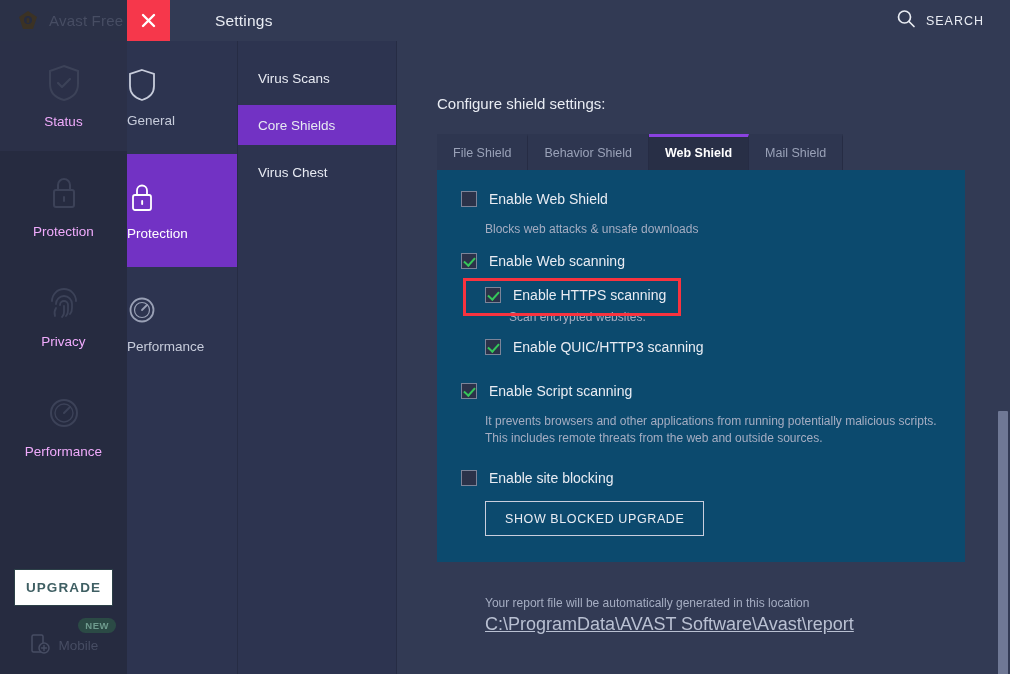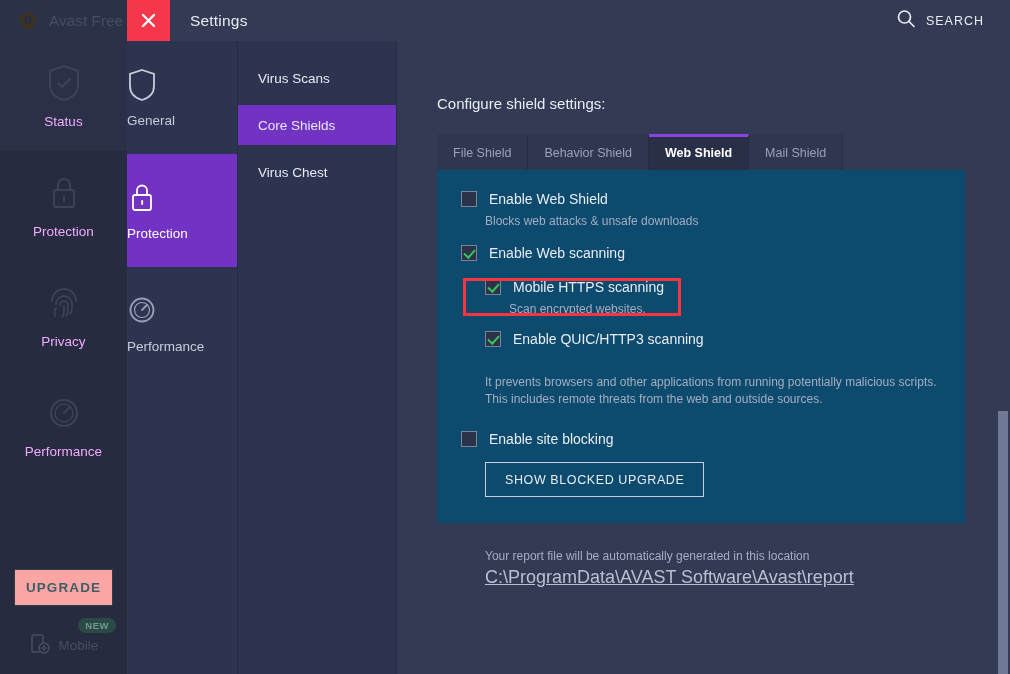--- a/index.html
+++ b/index.html
@@ -44,21 +44,21 @@
     align-items: center; justify-content: center; gap: 12px;
     color: #f0abfc;
     font-size: 13.5px;
   }
   .bg-nav-item.active { background: #2b3048; }
   .bg-nav-item svg { display: block; }
   .bg-spacer { flex: 1 1 auto; }
   .upgrade-btn {
     margin: 0 14px 10px 14px; height: 37px;
     border: 1px solid #2c4048;
-    background: #fca5a5;
+    background: #ffffff;
     color: #3f5f63;
     display: flex; align-items: center; justify-content: center;
     font-size: 13.5px; letter-spacing: 1.1px; font-weight: bold;
   }
   .mobile-wrap {
     position: relative;
     height: 58px;
     display: flex; align-items: center; justify-content: center; gap: 8px;
     color: #474d63; font-size: 13.5px; text-align: center;
   }
@@ -82,21 +82,21 @@
   .close-btn {
     width: 43px; height: 41px;
     background: #f6374b;
     display: flex; align-items: center; justify-content: center;
     color: #fff;
     flex: 0 0 auto;
     cursor: pointer;
   }
   .close-btn svg { display: block; }
   .win-title {
-    font-size: 15.5px; color: #e9ecf3; padding-left: 20px;
+    font-size: 15.5px; color: #e9ecf3; padding-left: 45px;
     letter-spacing: .2px;
   }
   .search-area {
     margin-left: auto; margin-right: 26px;
     display: flex; align-items: center; gap: 10px;
     color: #e9ecf3;
     cursor: pointer;
   }
   .search-label { font-size: 12.5px; letter-spacing: 1px; }
 
@@ -169,21 +169,21 @@
   }
 
   .opt { margin-bottom: 4px; }
   .opt-row { display: flex; align-items: flex-start; gap: 12px; }
   .opt-label {
     font-size: 14px; color: #e9ecf3; line-height: 18px;
     padding-top: 0px;
   }
   .opt-desc {
     font-size: 12px; color: #a5adc2; line-height: 17px;
-    margin-top: 5px;
+    margin-top: 13px;
   }
   .indent1 { margin-left: 24px; }
 
   .cb {
     width: 16px; height: 16px; flex: 0 0 auto;
     border: 1px solid #7c8499;
     background: #2b3249;
     position: relative;
     margin-top: 1px;
     cursor: pointer;
@@ -411,33 +411,37 @@
           <div class="opt" style="margin-bottom:10px;">
             <div class="opt-row">
               <span class="cb checked"></span>
               <span class="opt-label">Enable Web scanning</span>
             </div>
           </div>
 
           <div class="opt" style="margin-left:24px; margin-bottom:12px;">
             <div class="opt-row" style="padding:6px 0 3px 0;">
               <span class="cb checked"></span>
-              <span class="opt-label">Mobile HTTPS scanning</span>
+              <span class="opt-label">Enable HTTPS scanning</span>
             </div>
             <div class="opt-desc indent1" style="margin-top:2px;">Scan encrypted websites.</div>
           </div>
 
           <div class="opt" style="margin-left:24px; margin-bottom:26px;">
             <div class="opt-row">
               <span class="cb checked"></span>
               <span class="opt-label">Enable QUIC/HTTP3 scanning</span>
             </div>
           </div>
 
           <div class="opt" style="margin-bottom:22px;">
+            <div class="opt-row">
+              <span class="cb checked"></span>
+              <span class="opt-label">Enable Script scanning</span>
+            </div>
             <div class="opt-desc indent1" style="max-width:470px;">It prevents browsers and other applications from running potentially malicious scripts. This includes remote threats from the web and outside sources.</div>
           </div>
 
           <div class="opt" style="margin-bottom:14px;">
             <div class="opt-row">
               <span class="cb"></span>
               <span class="opt-label">Enable site blocking</span>
             </div>
           </div>
 

